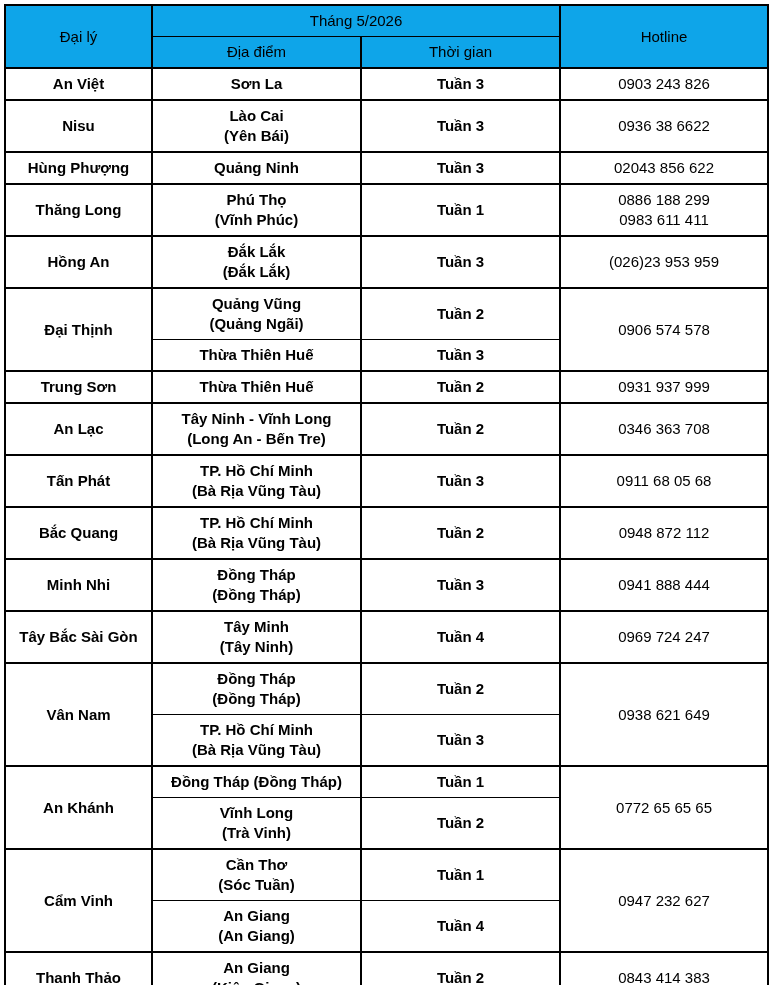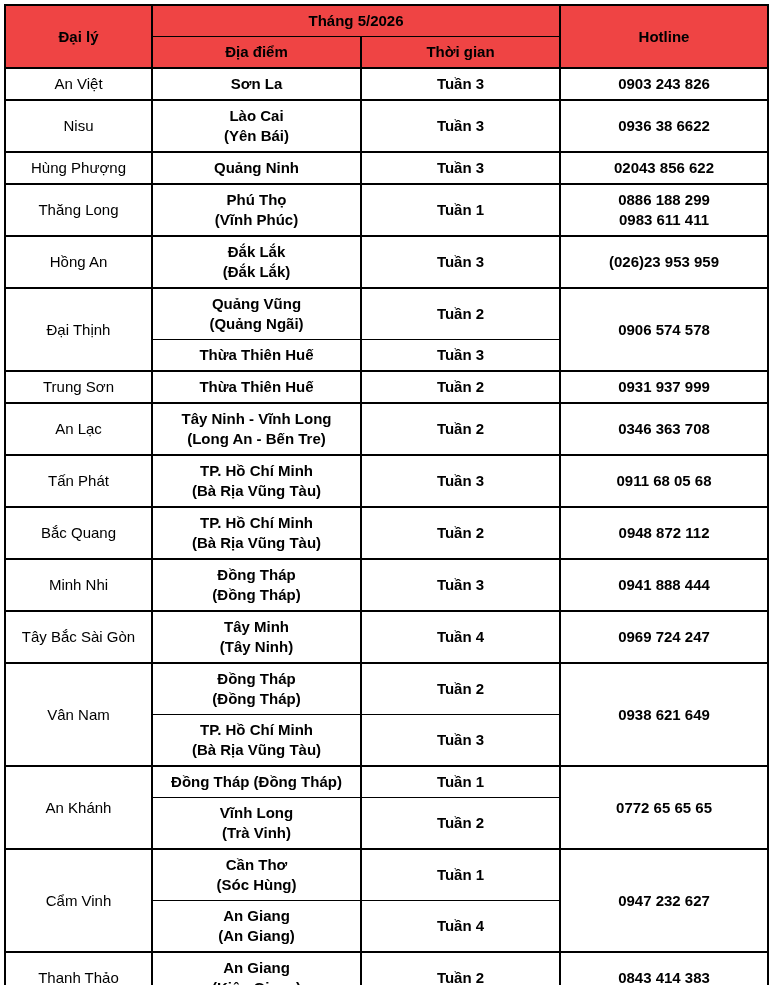--- a/index.html
+++ b/index.html
@@ -29,31 +29,31 @@
     border-left-width: 2px;
     border-right-width: 2px;
     text-align: center;
     vertical-align: middle;
     padding: 5px 4px;
     font-size: 15px;
     line-height: 20px;
     overflow: hidden;
   }
   table.schedule thead th {
-    background: #ef4444;
-    font-weight: bold;
+    background: #0ea5e9;
+    font-weight: normal;
   }
   table.schedule thead tr.head-top th {
     border-top-width: 2px;
   }
   tr.group-start td {
     border-top-width: 2px;
   }
-  td.agency-cell   { font-weight: normal; }
-  td.hotline-cell  { font-weight: bold; }
+  td.agency-cell   { font-weight: bold; }
+  td.hotline-cell  { font-weight: normal; }
   td.location-cell,
   td.time-cell     { font-weight: bold; }
 </style>
 </head>
 <body>
 
 <div class="page">
   <table class="schedule">
     <colgroup>
       <col style="width:147px">
@@ -164,21 +164,21 @@
           <td class="location-cell"><span>Đồng Tháp (Đồng Tháp)</span></td>
           <td class="time-cell">Tuần 1</td>
           <td class="hotline-cell" rowspan="2"><span>0772 65 65 65</span></td>
         </tr>
         <tr>
           <td class="location-cell"><span>Vĩnh Long</span><br><span>(Trà Vinh)</span></td>
           <td class="time-cell">Tuần 2</td>
         </tr>
         <tr class="group-start">
           <td class="agency-cell" rowspan="2">Cẩm Vinh</td>
-          <td class="location-cell"><span>Cần Thơ</span><br><span>(Sóc Hùng)</span></td>
+          <td class="location-cell"><span>Cần Thơ</span><br><span>(Sóc Tuần)</span></td>
           <td class="time-cell">Tuần 1</td>
           <td class="hotline-cell" rowspan="2"><span>0947 232 627</span></td>
         </tr>
         <tr>
           <td class="location-cell"><span>An Giang</span><br><span>(An Giang)</span></td>
           <td class="time-cell">Tuần 4</td>
         </tr>
         <tr class="group-start">
           <td class="agency-cell" rowspan="1">Thanh Thảo</td>
           <td class="location-cell"><span>An Giang</span><br><span>(Kiên Giang)</span></td>

